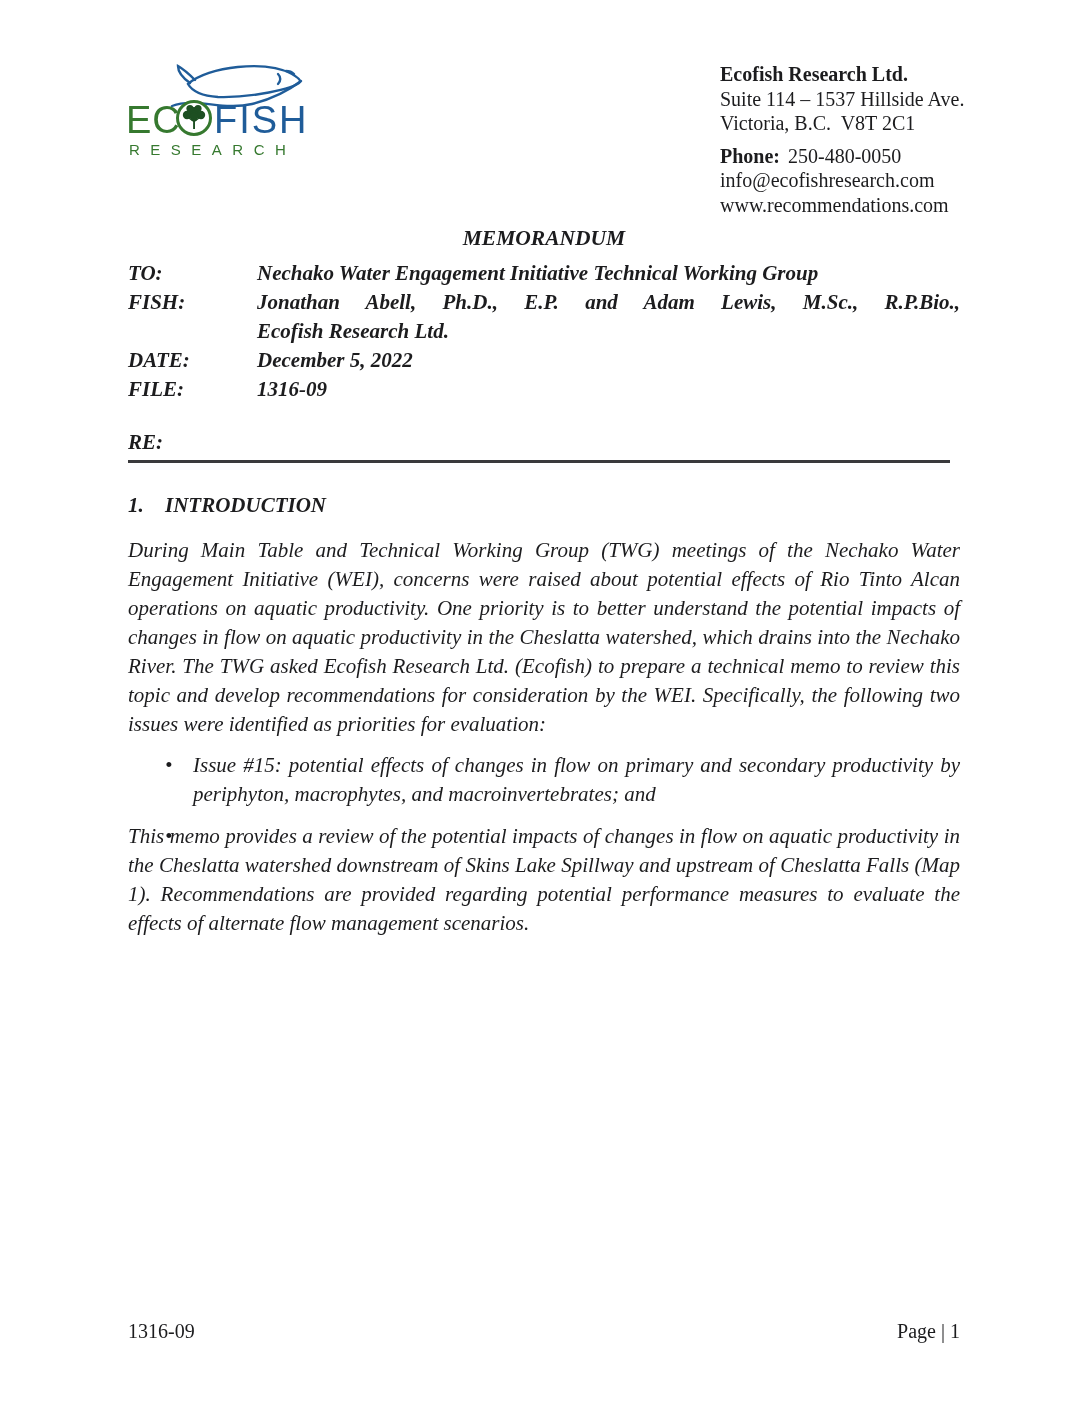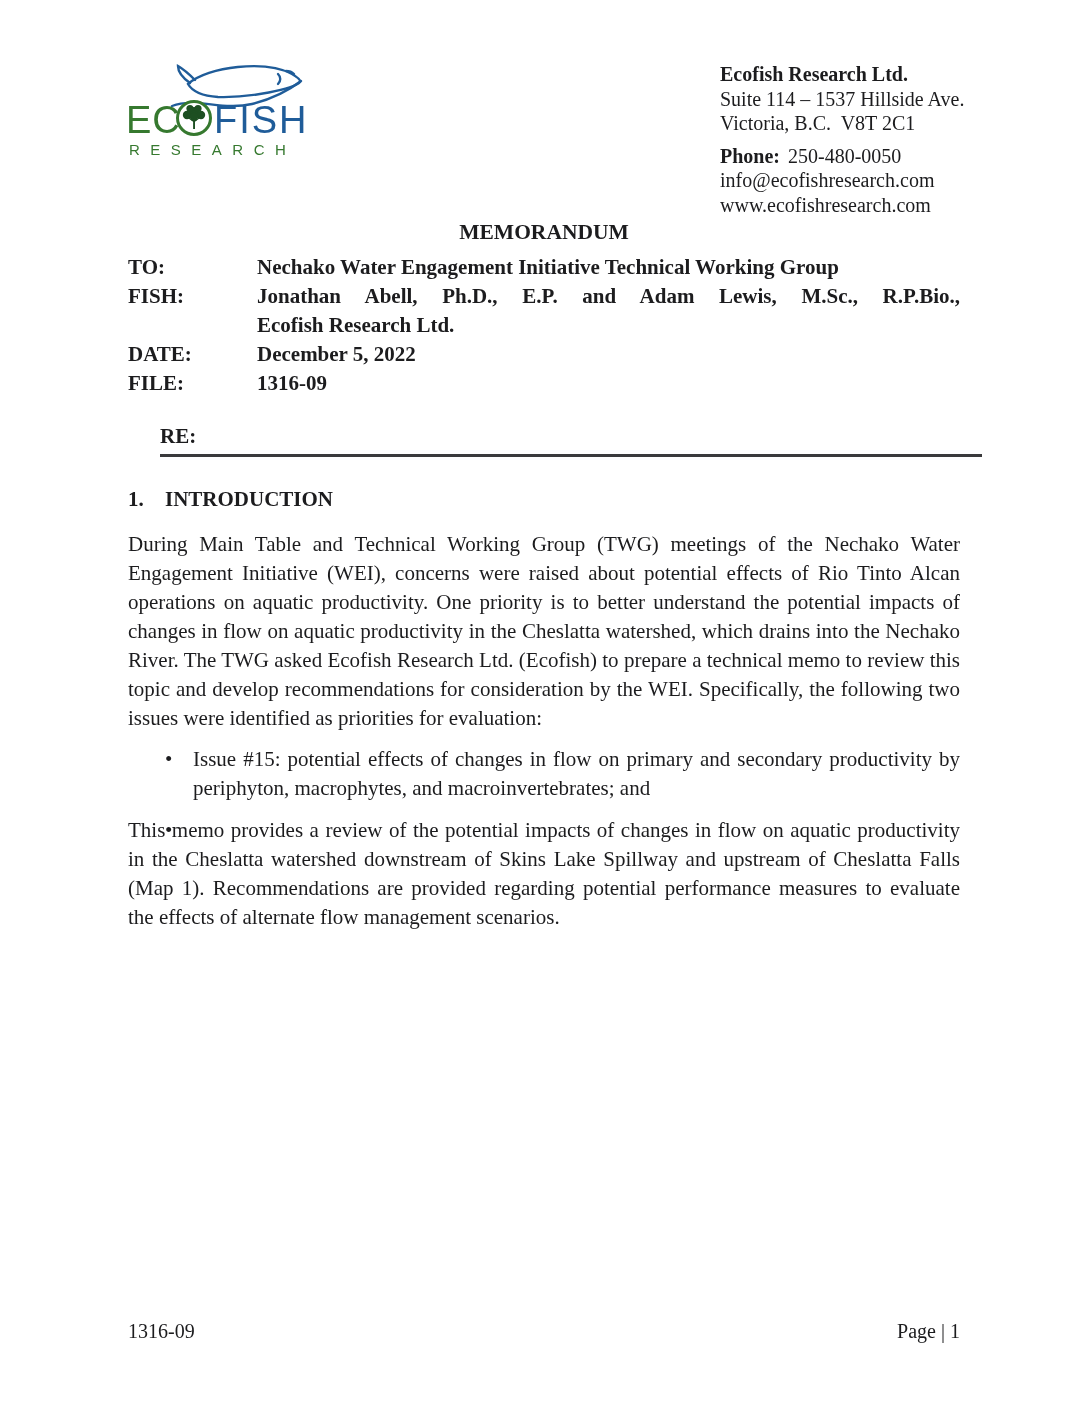--- a/index.html
+++ b/index.html
@@ -33,31 +33,31 @@
     position: absolute; left: 720px; top: 62px;
     font-size: 20px; line-height: 24.5px;
   }
   .contact-company { font-weight: bold; }
   .contact-phone-row { margin-top: 8px; }
   .contact-phone-label { font-weight: bold; }
   .contact-phone-number { margin-left: 8px; }
 
   
   .doc {
-    position: absolute; left: 128px; top: 218px; width: 832px;
-    font-size: 21px; line-height: 29px;
+    position: absolute; left: 128px; top: 224px; width: 832px;
+    font-size: 21px; line-height: 29px; font-style: italic;
   }
   .memo-title { text-align: center; font-weight: bold; font-size: 21.5px; }
   .memo-rows { margin-top: 6px; }
   .memo-row { display: flex; }
   .memo-label { width: 129px; flex: 0 0 129px; font-weight: bold; }
   .memo-value { flex: 1; font-weight: bold; }
   .justify-full { text-align: justify; text-align-last: justify; }
   .spacer-line { height: 24px; }
-  .re-row { border-bottom: 3px solid var(--rule); padding-bottom: 3px; width: 822px; margin-left: 32px; }
+  .re-row { border-bottom: 3px solid var(--rule); padding-bottom: 3px; width: 822px; }
 
   .section-heading { display: flex; font-weight: bold; margin-top: 28px; }
   .section-number { width: 37px; flex: 0 0 37px; }
 
   .para { text-align: justify; }
   .para-1 { margin-top: 16px; }
   .para-2 { margin-top: 12px; }
 
   .bullet-item { position: relative; padding-left: 65px; text-align: justify; }
   .bullet-item.first  { margin-top: 12px; }
@@ -110,21 +110,21 @@
   </div>
 
   <div class="contact">
     <div class="contact-company">Ecofish Research Ltd.</div>
     <div class="contact-address1">Suite 114 – 1537 Hillside Ave.</div>
     <div class="contact-address2">Victoria, B.C.&nbsp; V8T 2C1</div>
     <div class="contact-phone-row">
       <span class="contact-phone-label">Phone:</span><span class="contact-phone-number">250-480-0050</span>
     </div>
     <div class="contact-email">info@ecofishresearch.com</div>
-    <div class="contact-website">www.ecofishresearch.com</div>
+    <div class="contact-website">www.recommendations.com</div>
   </div>
 
   <div class="doc">
 
     <div class="memo-title">MEMORANDUM</div>
 
     <div class="memo-rows">
       <div class="memo-row">
         <div class="memo-label">TO:</div>
         <div class="memo-value">Nechako Water Engagement Initiative Technical Working Group</div>

